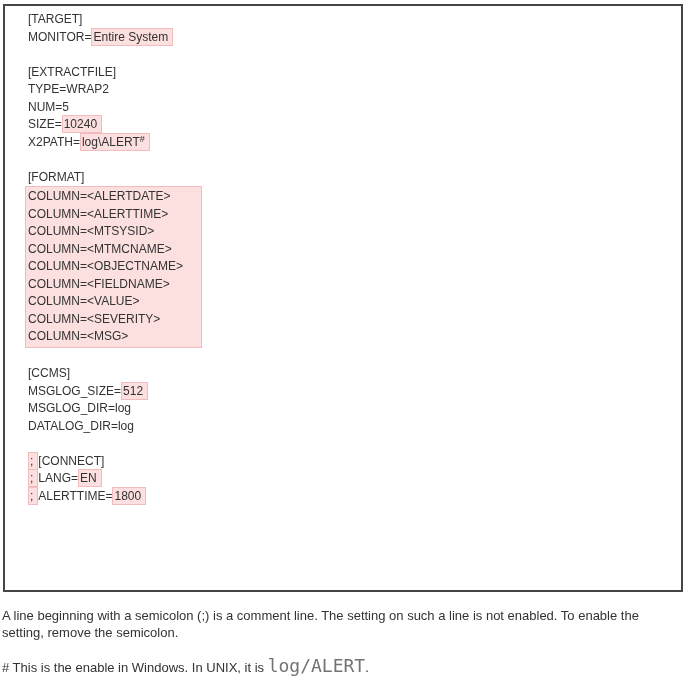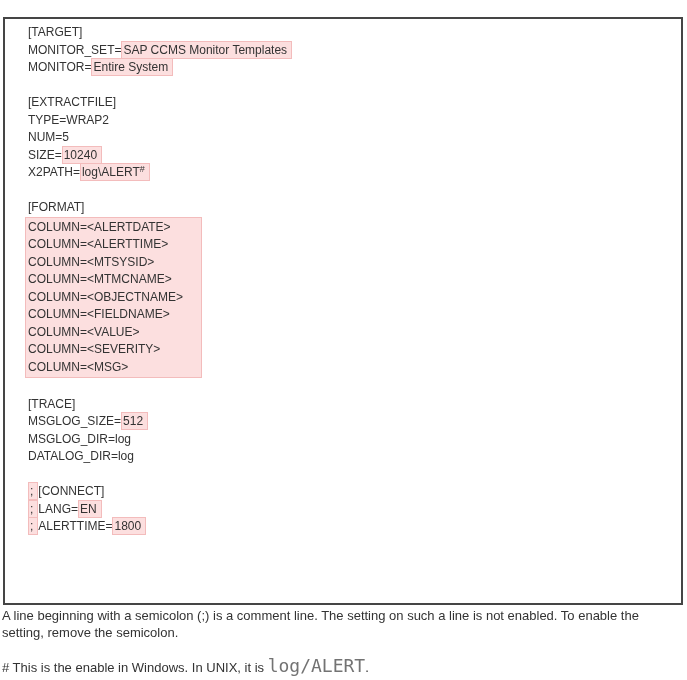--- a/index.html
+++ b/index.html
@@ -7,21 +7,21 @@
     --hl-border:#f3bcbc;
     --txt:#333333;
     --box-border:#454545;
   }
   html,body{margin:0;padding:0;}
   body{
     width:687px;height:680px;background:#ffffff;position:relative;
     font-family:"Liberation Sans",sans-serif;color:var(--txt);
   }
   .config-box{
-    position:absolute;left:3px;top:17px;width:680px;height:588px;
+    position:absolute;left:3px;top:4px;width:680px;height:588px;
     box-sizing:border-box;border:2px solid var(--box-border);
     background:#ffffff;padding:5px 0 0 23px;overflow:hidden;
   }
   .cfg-line{
     height:17.5px;line-height:17.5px;font-size:12px;white-space:pre;
   }
   .cfg-line .plain{white-space:pre;}
   .hl{
     background:var(--hl-fill);
     border:1px solid var(--hl-border);
@@ -45,21 +45,20 @@
   .mono{
     font-family:"DejaVu Sans Mono","Liberation Mono",monospace;
     font-size:18px;color:#737373;
   }
 </style>
 </head>
 <body>
 
 <div class="config-box" id="config-box">
     <div class="cfg-line"><span class="plain">[TARGET]</span></div>
-    <div class="cfg-line"><span class="plain">MONITOR_SET=</span><span class="hl">SAP CCMS Monitor Templates</span></div>
     <div class="cfg-line"><span class="plain">MONITOR=</span><span class="hl">Entire System</span></div>
     <div class="cfg-line"></div>
     <div class="cfg-line"><span class="plain">[EXTRACTFILE]</span></div>
     <div class="cfg-line"><span class="plain">TYPE=WRAP2</span></div>
     <div class="cfg-line"><span class="plain">NUM=5</span></div>
     <div class="cfg-line"><span class="plain">SIZE=</span><span class="hl">10240</span></div>
     <div class="cfg-line"><span class="plain">X2PATH=</span><span class="hl">log\ALERT<sup>#</sup></span></div>
     <div class="cfg-line"></div>
     <div class="cfg-line"><span class="plain">[FORMAT]</span></div>
     <div class="hl-block">
@@ -67,21 +66,21 @@
       <div class="cfg-line">COLUMN=&lt;ALERTTIME&gt;</div>
       <div class="cfg-line">COLUMN=&lt;MTSYSID&gt;</div>
       <div class="cfg-line">COLUMN=&lt;MTMCNAME&gt;</div>
       <div class="cfg-line">COLUMN=&lt;OBJECTNAME&gt;</div>
       <div class="cfg-line">COLUMN=&lt;FIELDNAME&gt;</div>
       <div class="cfg-line">COLUMN=&lt;VALUE&gt;</div>
       <div class="cfg-line">COLUMN=&lt;SEVERITY&gt;</div>
       <div class="cfg-line">COLUMN=&lt;MSG&gt;</div>
     </div>
     <div class="cfg-line"></div>
-    <div class="cfg-line"><span class="plain">[TRACE]</span></div>
+    <div class="cfg-line"><span class="plain">[CCMS]</span></div>
     <div class="cfg-line"><span class="plain">MSGLOG_SIZE=</span><span class="hl">512</span></div>
     <div class="cfg-line"><span class="plain">MSGLOG_DIR=log</span></div>
     <div class="cfg-line"><span class="plain">DATALOG_DIR=log</span></div>
     <div class="cfg-line"></div>
     <div class="cfg-line"><span class="hl">;</span><span class="plain">[CONNECT]</span></div>
     <div class="cfg-line"><span class="hl">;</span><span class="plain">LANG=</span><span class="hl">EN</span></div>
     <div class="cfg-line"><span class="hl">;</span><span class="plain">ALERTTIME=</span><span class="hl">1800</span></div>
   </div>
 
 <p class="note note1">A line beginning with a semicolon (;) is a comment line. The setting on such a line is not enabled. To enable the setting, remove the semicolon.</p>

